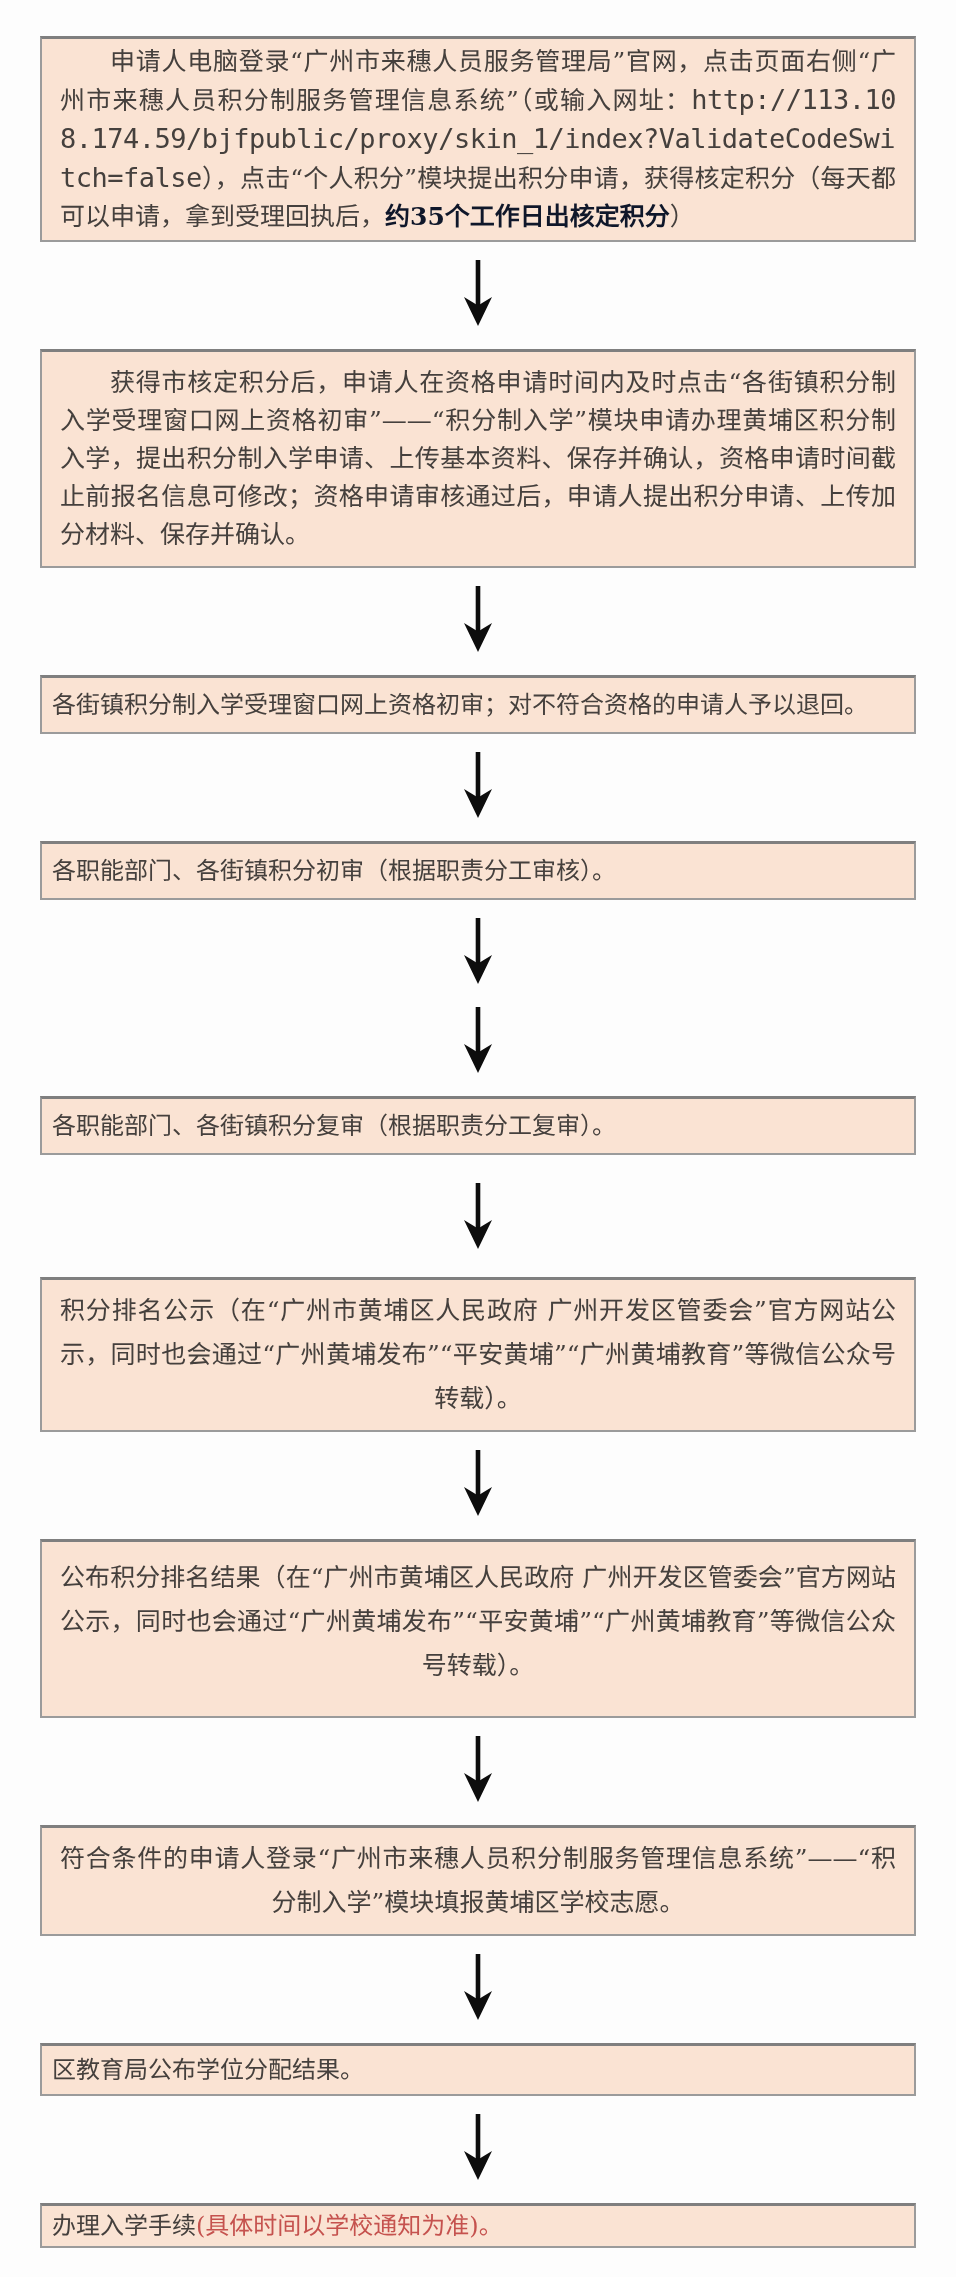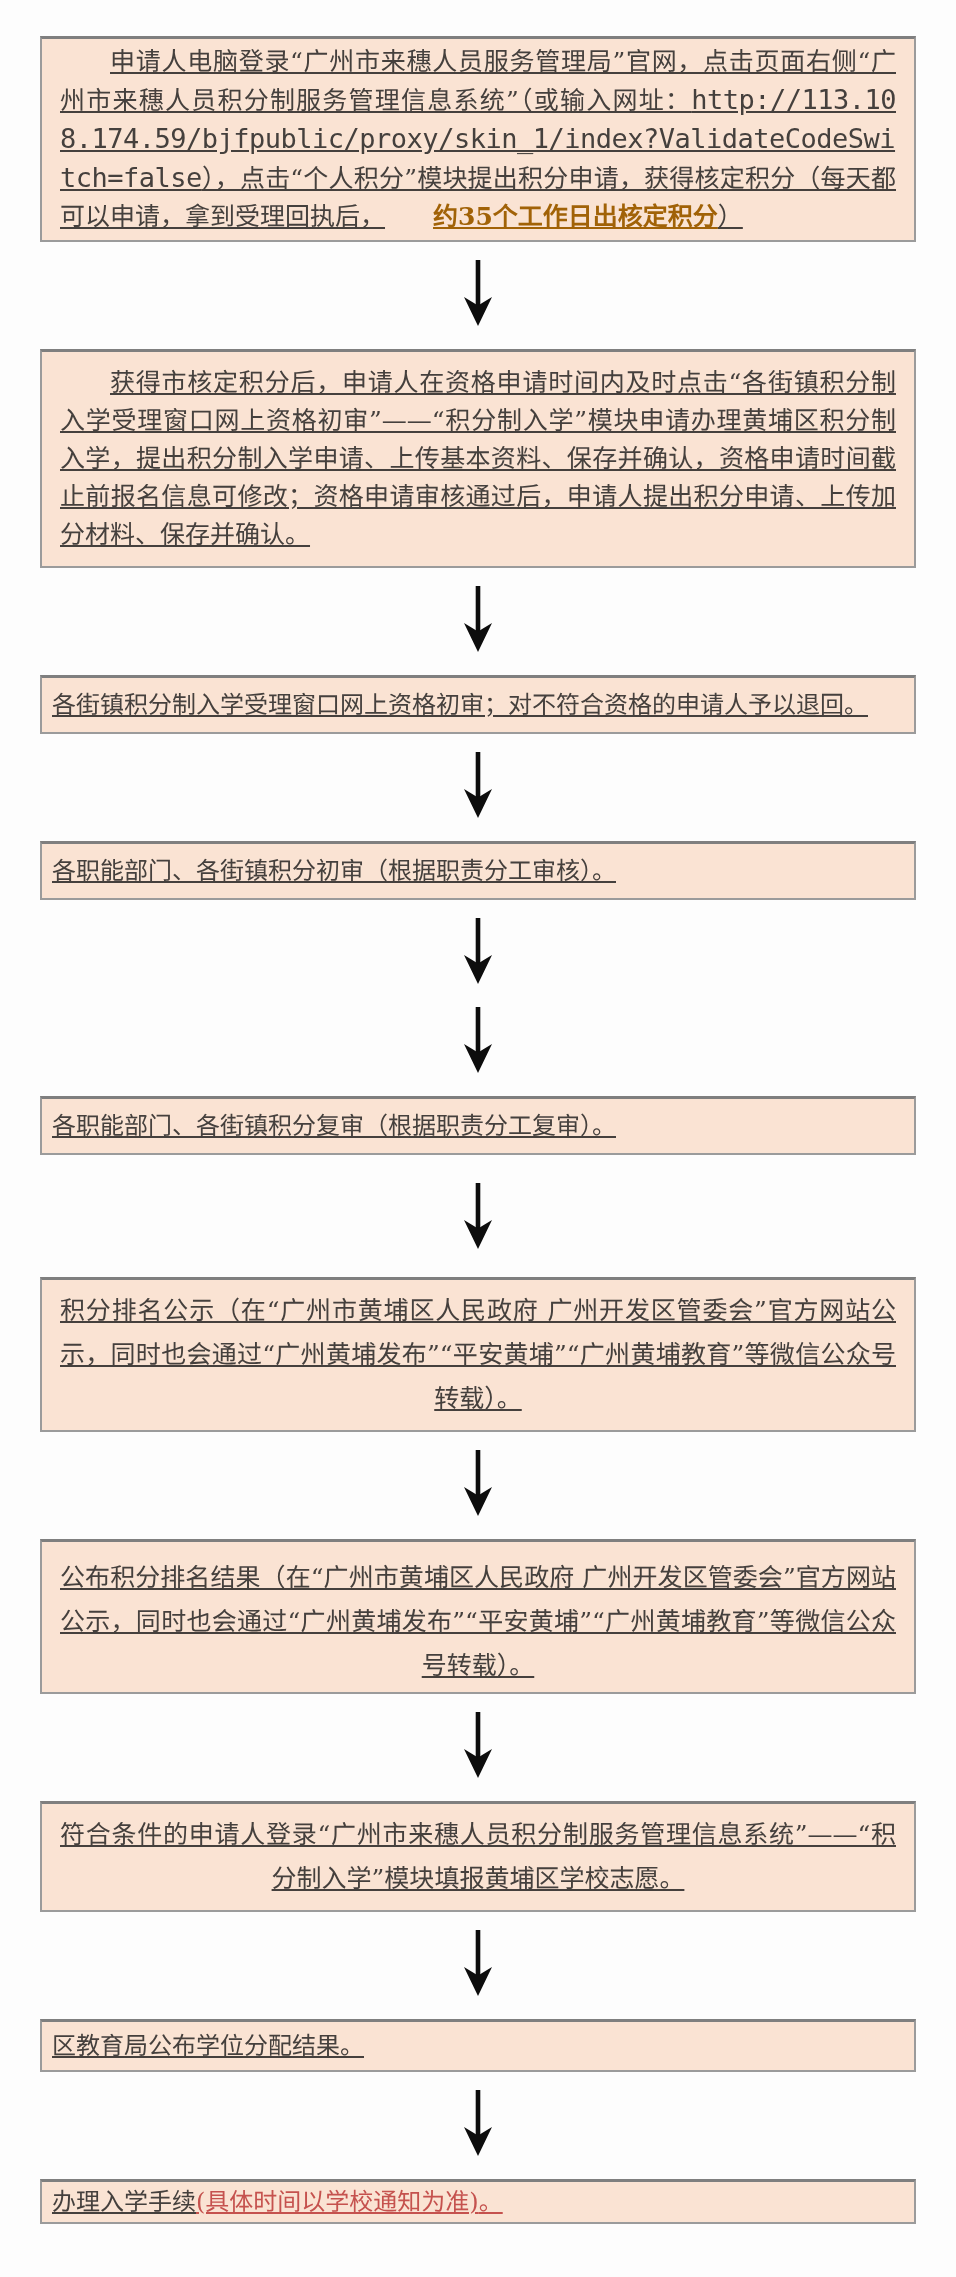--- a/index.html
+++ b/index.html
@@ -30,22 +30,22 @@
   }
   .indent{text-indent:2em;}
   .center-last{text-align:justify;text-align-last:center;padding:9px 18px;line-height:44px;font-size:25px;}
   .c-box{
     text-align:left;
     font-size:24px;
     line-height:30px;
     padding:12px 10px;
   }
   .c-box.slim{padding:5px 10px;}
-  .seg{white-space:pre-wrap;text-decoration:underline;}
-  .seg-bold{font-weight:700;color:#a16207;margin-left:48px;}
+  .seg{white-space:pre-wrap;}
+  .seg-bold{font-weight:700;color:#0f172a;}
   .seg-mono{font-family:"DejaVu Sans Mono", monospace;font-size:27px;letter-spacing:-0.5px;}
   .seg-red{color:#c5524e;}
   .arrow-row{
     display:flex;
     justify-content:center;
     margin:18px 0 23px;
   }
   .arrow-row svg{display:block;}
   p{margin:0;}
 </style>
@@ -121,21 +121,21 @@
     <p><span class="seg">积分排名公示（在“广州市黄埔区人民政府 广州开发区管委会”官方网站公示，同时也会通过“广州黄埔发布”“平安黄埔”“广州黄埔教育”等微信公众号转载）。</span></p>
   </div>
 
   <div class="arrow-row">
     <svg width="36" height="66" viewBox="0 0 36 66">
       <rect x="15.7" y="0" width="4.6" height="46" fill="#0d0d0d"></rect>
       <path d="M18 66 L4 37 L18 45.5 L32 37 Z" fill="#0d0d0d"></path>
     </svg>
   </div>
 
-  <div class="box center-last" style="padding-top:14px;padding-bottom:4px;">
+  <div class="box center-last" style="padding-top:14px;padding-bottom:28px;">
     <p><span class="seg">公布积分排名结果（在“广州市黄埔区人民政府 广州开发区管委会”官方网站公示，同时也会通过“广州黄埔发布”“平安黄埔”“广州黄埔教育”等微信公众号转载）。</span></p>
   </div>
 
   <div class="arrow-row">
     <svg width="36" height="66" viewBox="0 0 36 66">
       <rect x="15.7" y="0" width="4.6" height="46" fill="#0d0d0d"></rect>
       <path d="M18 66 L4 37 L18 45.5 L32 37 Z" fill="#0d0d0d"></path>
     </svg>
   </div>
 

